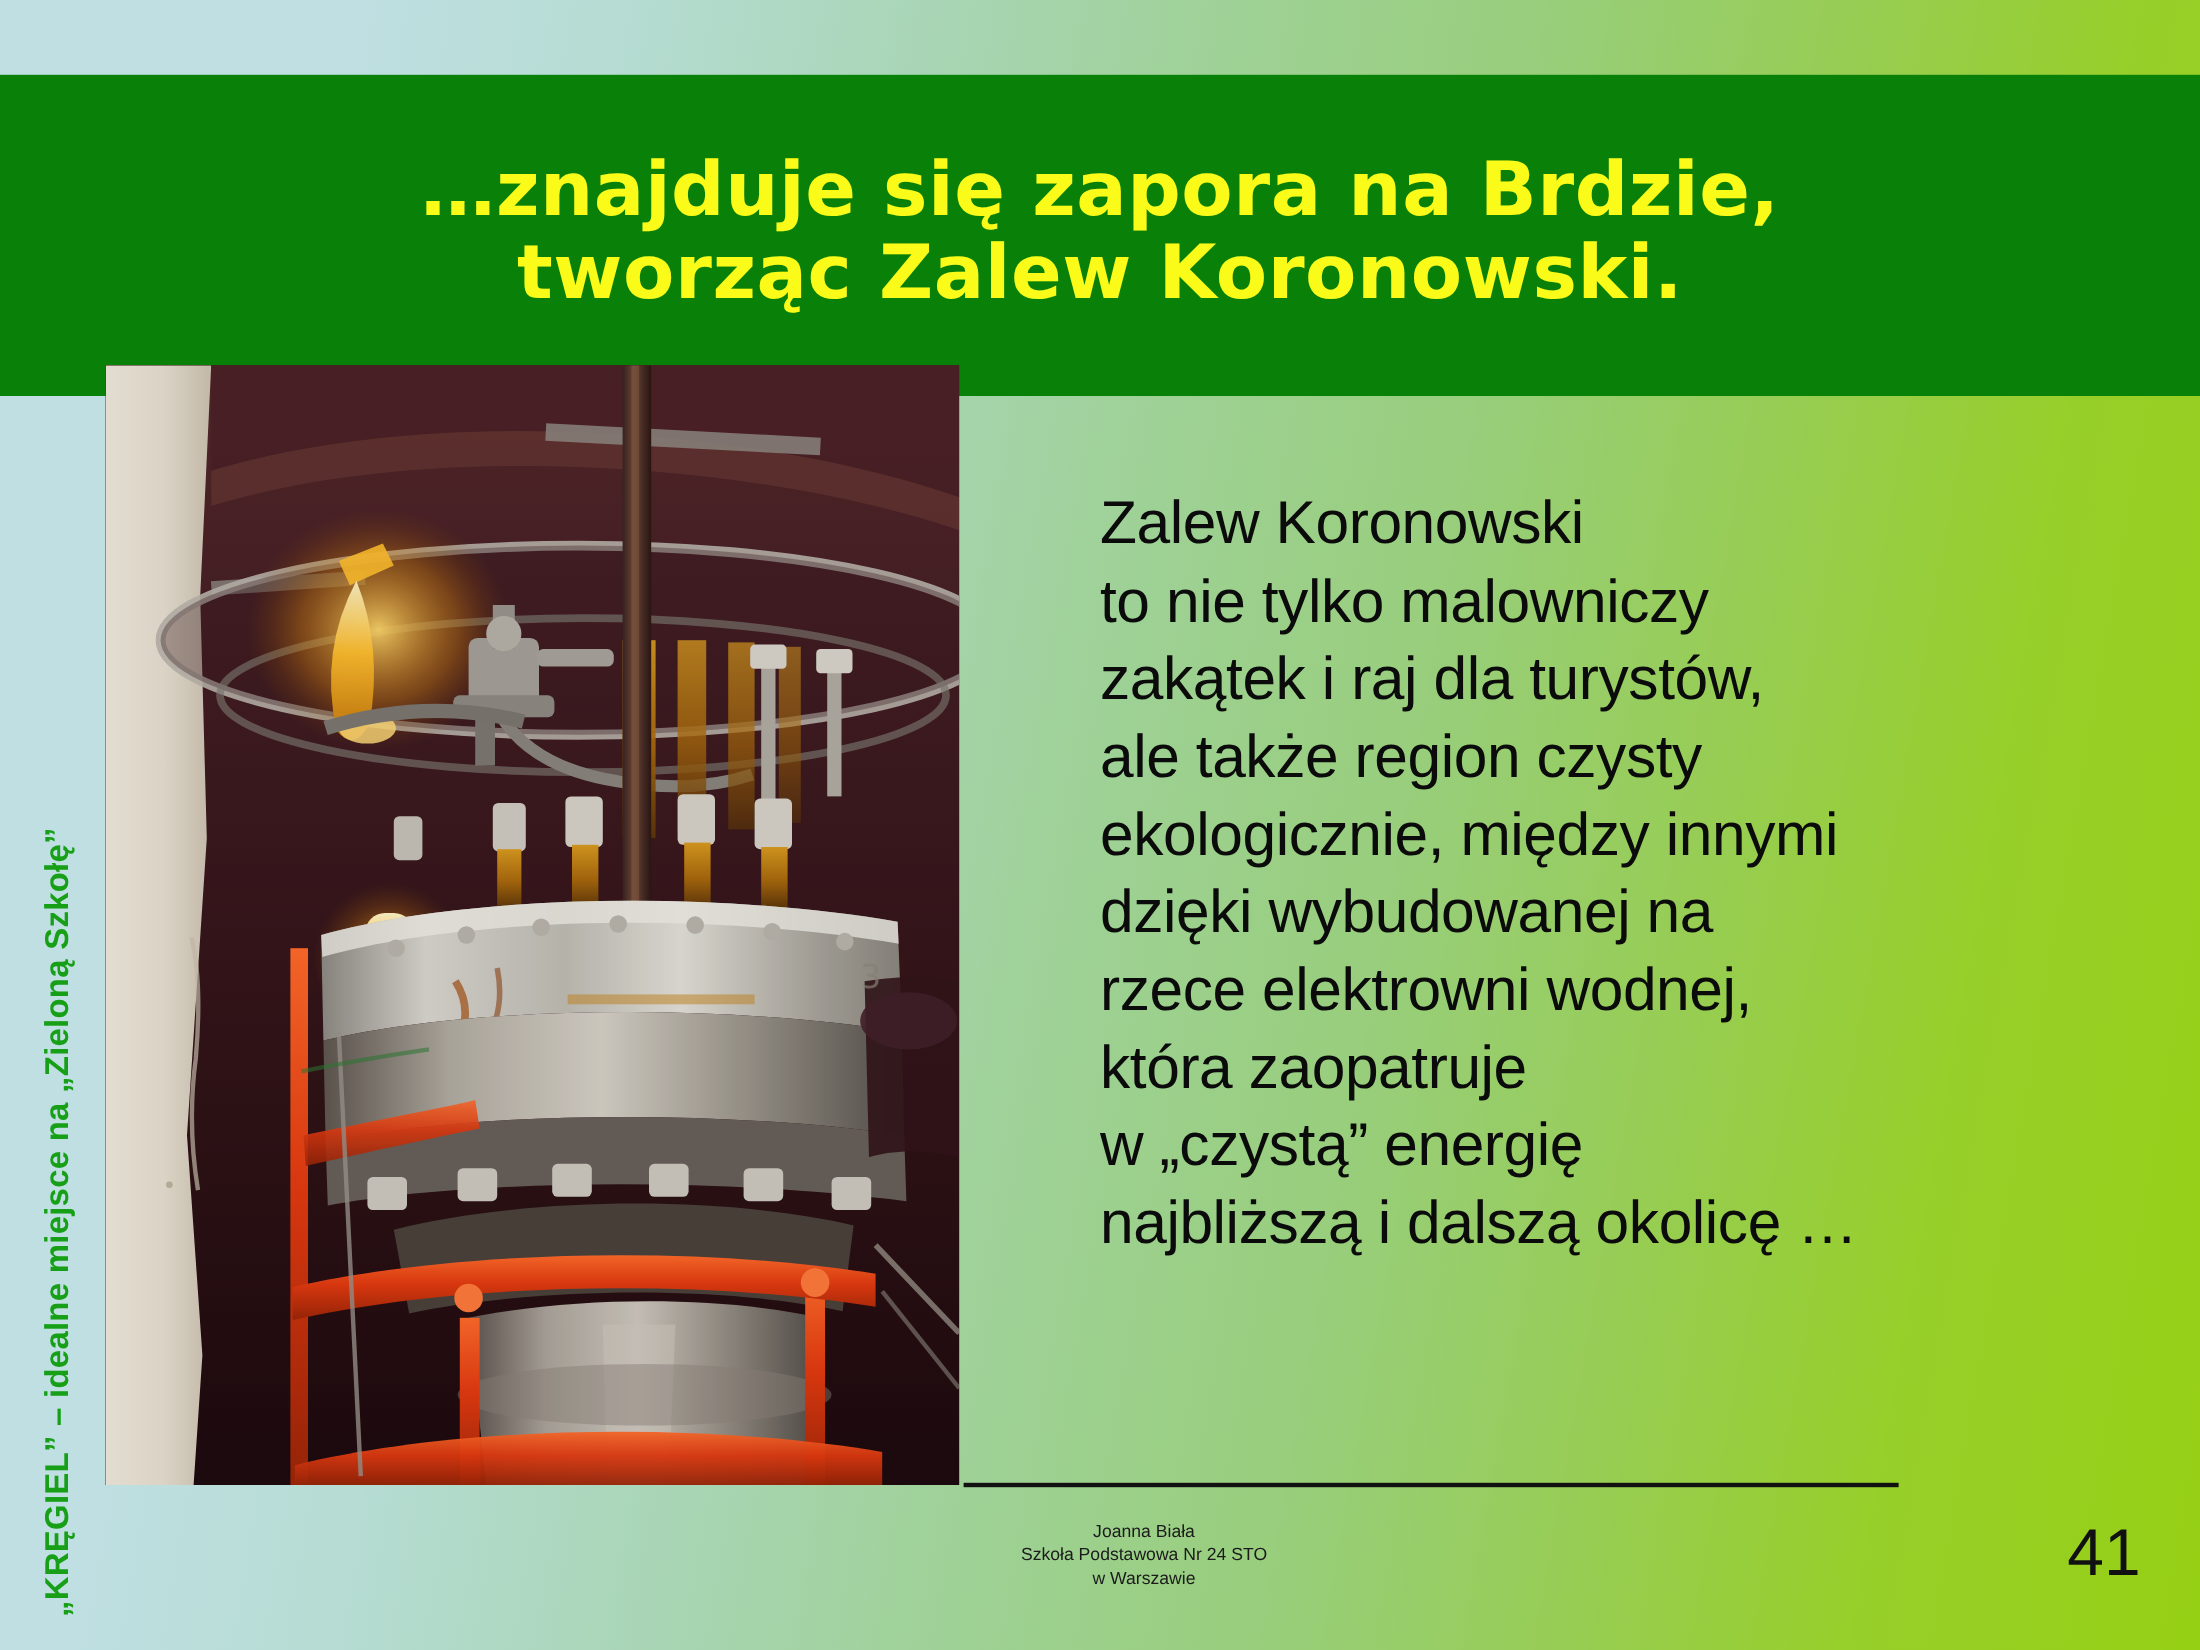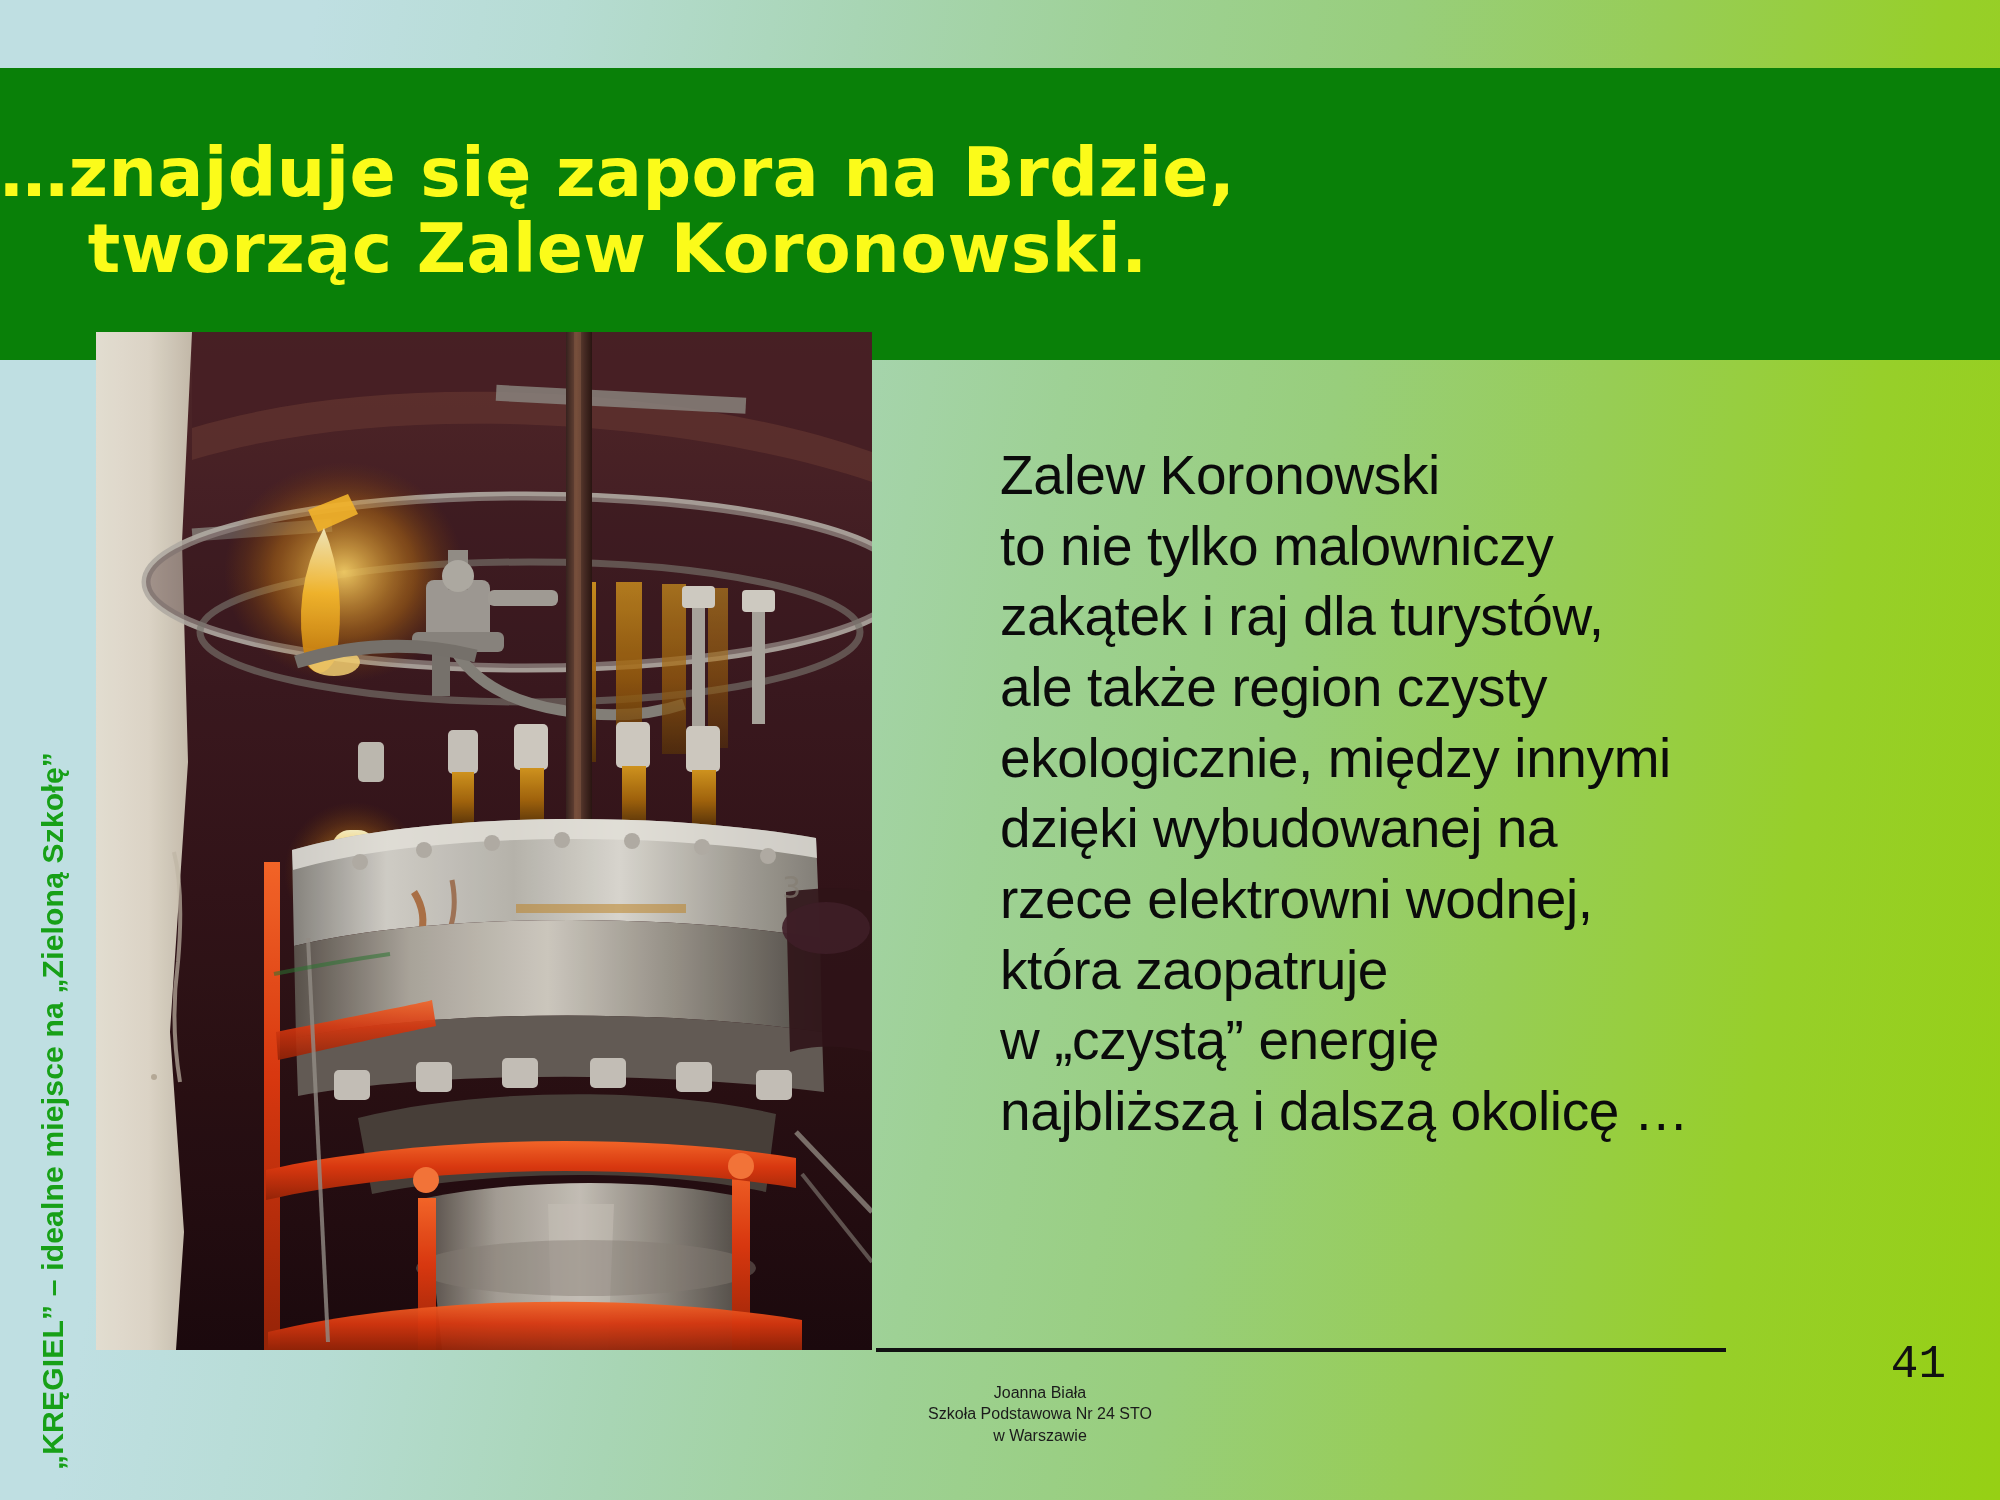--- a/index.html
+++ b/index.html
@@ -30,20 +30,21 @@
   
   #title-bar {
     position: absolute;
     left: 0;
     top: 68px;
     width: 2000px;
     height: 292px;
     background: #098008;
     display: flex;
     align-items: center;
+    justify-content: center;
     box-sizing: border-box;
     padding-bottom: 6px;
   }
   #title-text {
     color: #fbfb1a;
     font-family: "DejaVu Sans", sans-serif;
     font-weight: bold;
     font-size: 68px;
     line-height: 1.12;
     text-align: center;
@@ -120,24 +121,24 @@
     font-family: "Liberation Sans", sans-serif;
     font-size: 16px;
     line-height: 1.34;
     white-space: pre-line;
   }
 
   
   #page-number {
     position: absolute;
     right: 54px;
-    top: 1342px;
+    top: 1382px;
     color: #111111;
-    font-family: Liberation Mono, monospace;
-    font-size: 46px;
+    font-family: Liberation Sans, sans-serif;
+    font-size: 60px;
     line-height: 1;
   }
 </style>
 </head>
 <body>
 
 <div id="slide">
 
   <div id="title-bar">
     <div id="title-text">…znajduje się zapora na Brdzie,

